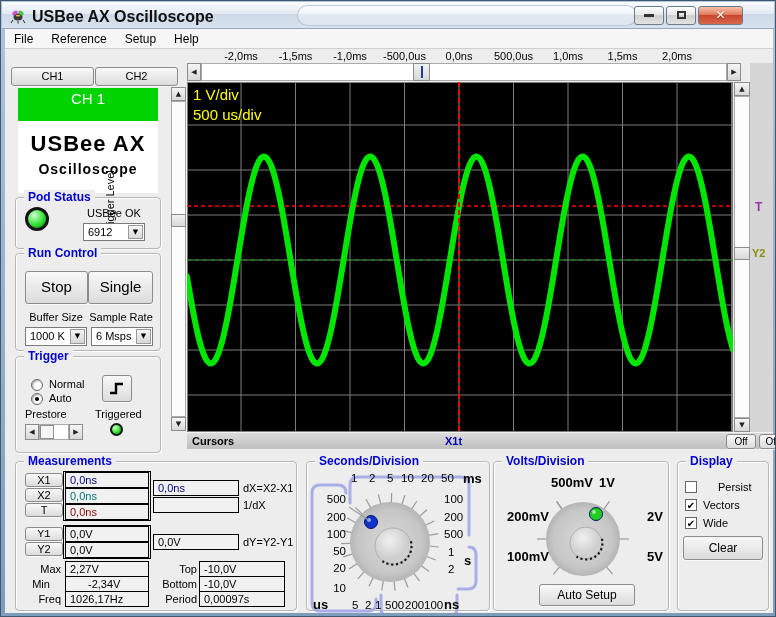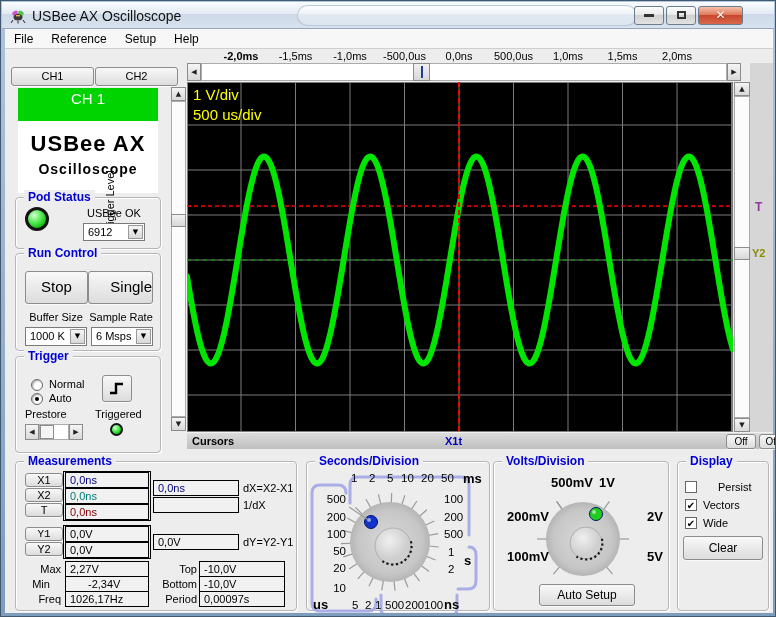--- a/index.html
+++ b/index.html
@@ -6,21 +6,21 @@
   *{box-sizing:border-box;}
   #window{position:relative;width:776px;height:617px;overflow:hidden;
     background:linear-gradient(#AFC5DC,#7E9CBC);border:1px solid #42586E;
     font-family:"Liberation Sans","DejaVu Sans",sans-serif;font-size:12px;color:#000;}
   
   #titlebar{position:absolute;left:1px;top:1px;right:1px;height:27px;
     background:linear-gradient(#FAFCFE,#E3EAF3 45%,#CDD9E8 46%,#D9E2EE);border-bottom:1px solid #98A8BC;}
   #titleglass{position:absolute;left:295px;top:3px;width:340px;height:21px;border-radius:11px;
     background:linear-gradient(rgba(255,255,255,.65),rgba(255,255,255,.15));border:1px solid rgba(150,165,185,.55);}
   #appicon{position:absolute;left:8px;top:6px;width:16px;height:16px;}
-  #apptitle{position:absolute;left:30px;top:6px;font-size:14px;color:#111;}
+  #apptitle{position:absolute;left:30px;top:6px;font-size:16px;color:#111;font-weight:bold;}
   .winbtn{position:absolute;top:4px;height:19px;border:1px solid #6B7B8C;border-radius:3px;
     background:linear-gradient(#FDFDFD,#E8E8E8 45%,#CFCFCF 46%,#E2E2E2);text-align:center;line-height:17px;}
   #btn-min{left:632px;width:30px;}
   #btn-max{left:664px;width:30px;}
   #btn-close{left:696px;width:45px;background:linear-gradient(#F6C0AC,#E07A5A 45%,#C8452A 46%,#D8684C);color:#fff;font-weight:bold;}
   #btn-min .bar{display:inline-block;width:10px;height:3px;background:#333;margin-bottom:2px;}
   #btn-max .box{display:inline-block;width:9px;height:8px;border:2px solid #333;margin-top:4px;}
   #btn-close .x{font-size:12px;text-shadow:0 1px 1px rgba(0,0,0,.4);}
   
   #menubar{position:absolute;left:4px;top:28px;width:768px;height:20px;background:#F7F7F7;border-bottom:1px solid #CFCFCF;}
@@ -122,21 +122,21 @@
   <span class="lbl" style="left:86px;top:206px;">USBee OK</span>
   <div class="dd" style="left:82px;top:222px;width:62px;height:18px;">
     <span class="val">6912</span>
     <span class="dbtn">▼</span>
   </div>
 
   <div class="group" style="left:14px;top:252px;width:146px;height:98px;">
     <span class="gtitle">Run Control</span>
   </div>
   <div class="btn" id="stopbtn" style="left:24px;top:270px;width:63px;height:33px;">Stop</div>
-  <div class="btn" id="singlebtn" style="left:87px;top:270px;width:65px;height:33px;text-align:right;">Single</div>
+  <div class="btn" id="singlebtn" style="left:87px;top:270px;width:65px;height:33px;">Single</div>
   <span class="lbl" style="left:24px;top:310px;width:62px;text-align:center;">Buffer Size</span>
   <span class="lbl" style="left:88px;top:310px;width:64px;text-align:center;">Sample Rate</span>
   <div class="dd" style="left:24px;top:326px;width:62px;height:19px;">
     <span class="val">1000 K</span>
     <span class="dbtn">▼</span>
   </div>
   <div class="dd" style="left:90px;top:326px;width:62px;height:19px;">
     <span class="val">6 Msps</span>
     <span class="dbtn">▼</span>
   </div>
@@ -155,21 +155,21 @@
   </div>
   <span class="lbl" style="left:24px;top:407px;">Prestore</span>
   <span class="lbl" style="left:94px;top:407px;">Triggered</span>
   <div class="arrowbtn" style="left:24px;top:423px;width:14px;height:16px;font-size:7px;line-height:15px;">◀</div>
   <div class="sbtrack" style="left:38px;top:423px;width:30px;height:16px;background:#fff;"></div>
   <div class="sbthumb" style="left:39px;top:424px;width:14px;height:14px;background:#F6F6F6;"></div>
   <div class="arrowbtn" style="left:68px;top:423px;width:14px;height:16px;font-size:7px;line-height:15px;">▶</div>
   <div class="led" style="left:109px;top:422px;width:13px;height:13px;border-width:2px;"></div>
 
   <div id="timelabels">
-      <span class="timelabel" style="left: 210px; font-weight: bold;">-2,0ms</span>
+      <span class="timelabel" style="left: 210px;">-2,0ms</span>
       <span class="timelabel" style="left: 264.5px;">-1,5ms</span>
       <span class="timelabel" style="left: 319px;">-1,0ms</span>
       <span class="timelabel" style="left: 373.5px;">-500,0us</span>
       <span class="timelabel" style="left: 428px;">0,0ns</span>
       <span class="timelabel" style="left: 482.5px;">500,0us</span>
       <span class="timelabel" style="left: 537px;">1,0ms</span>
       <span class="timelabel" style="left: 591.5px;">1,5ms</span>
       <span class="timelabel" style="left: 646px;">2,0ms</span>
     </div>
 

